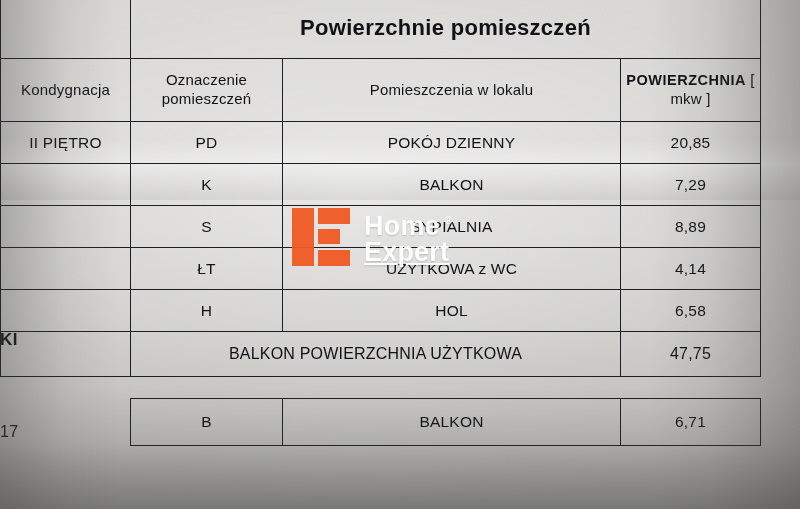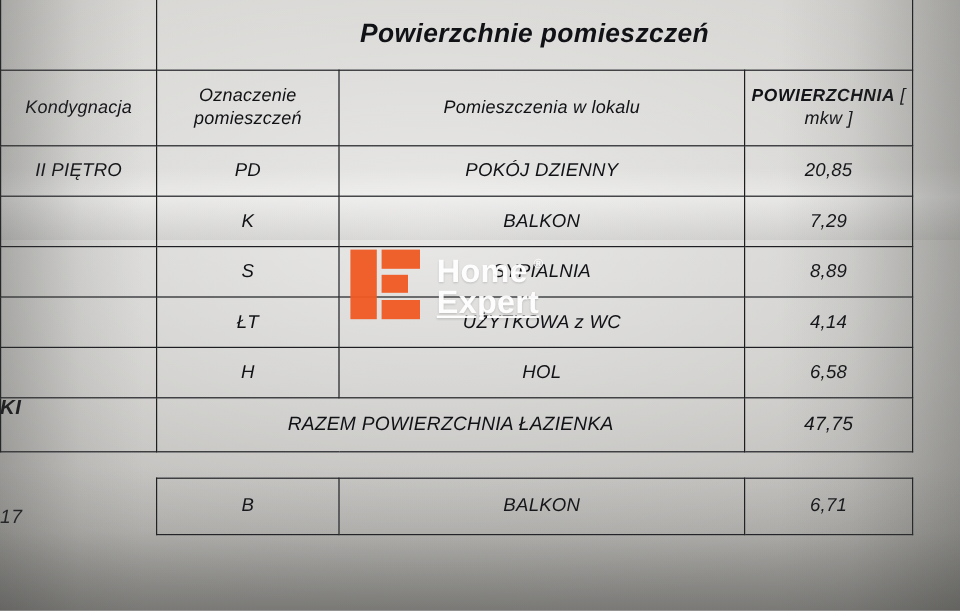--- a/index.html
+++ b/index.html
@@ -53,21 +53,20 @@
   }
 
   
   .doc {
     position: absolute;
     left: 0;
     top: 0;
     width: 800px;
     height: 509px;
     color: #15161a;
-    font-style: italic;
   }
 
   .tbl {
     position: absolute;
     border-collapse: collapse;
     table-layout: fixed;
   }
   .tbl td {
     border: 1.6px solid #1d1e22;
     padding: 0;
@@ -271,21 +270,21 @@
 
         <tr class="row-data">
           <td></td>
           <td class="cell-code">H</td>
           <td class="cell-left">HOL</td>
           <td class="cell-area">6,58</td>
         </tr>
 
         <tr class="row-sum">
           <td></td>
-          <td colspan="2" class="sum-label">RAZEM POWIERZCHNIA ŁAZIENKA</td>
+          <td colspan="2" class="sum-label">BALKON POWIERZCHNIA UŻYTKOWA</td>
           <td class="cell-area">47,75</td>
         </tr>
       </tbody>
     </table>
 
     <table class="tbl" id="balcony-table">
       <colgroup>
         <col class="c-ozn">
           <col class="c-pom">
           <col class="c-pow">

